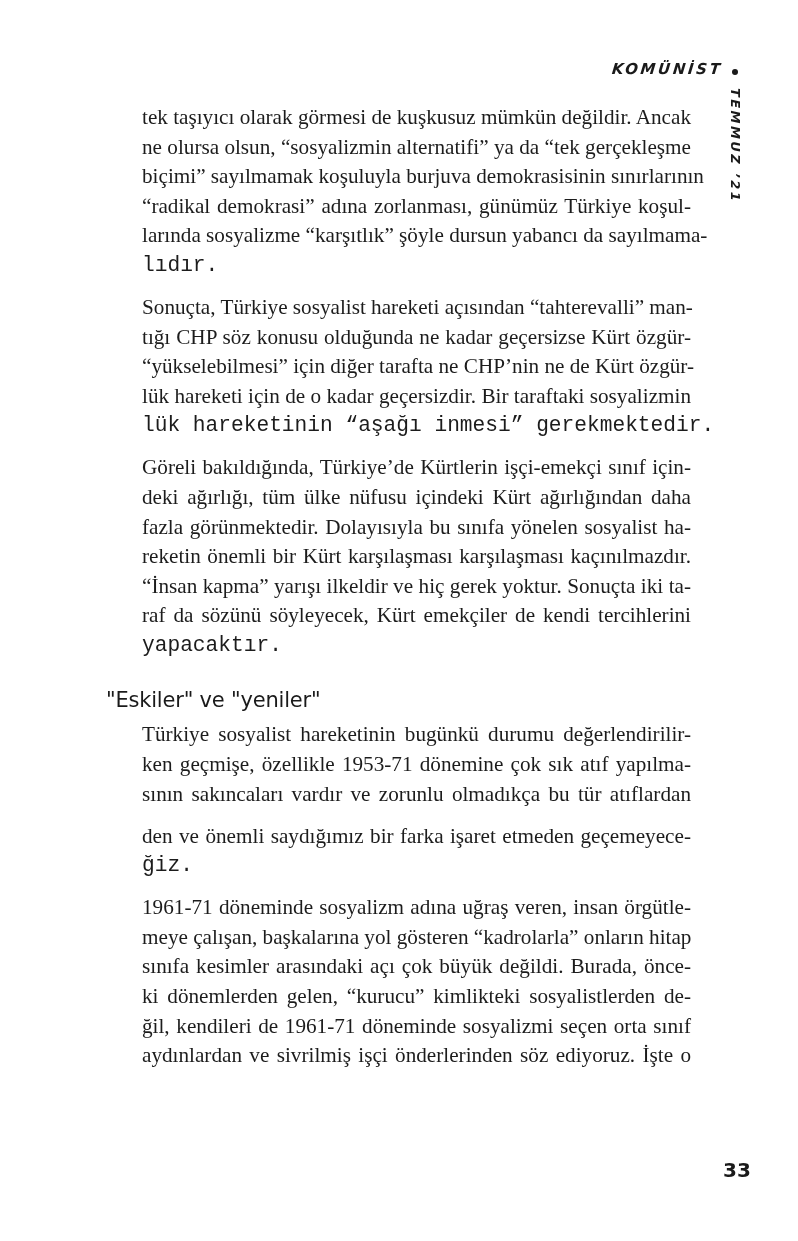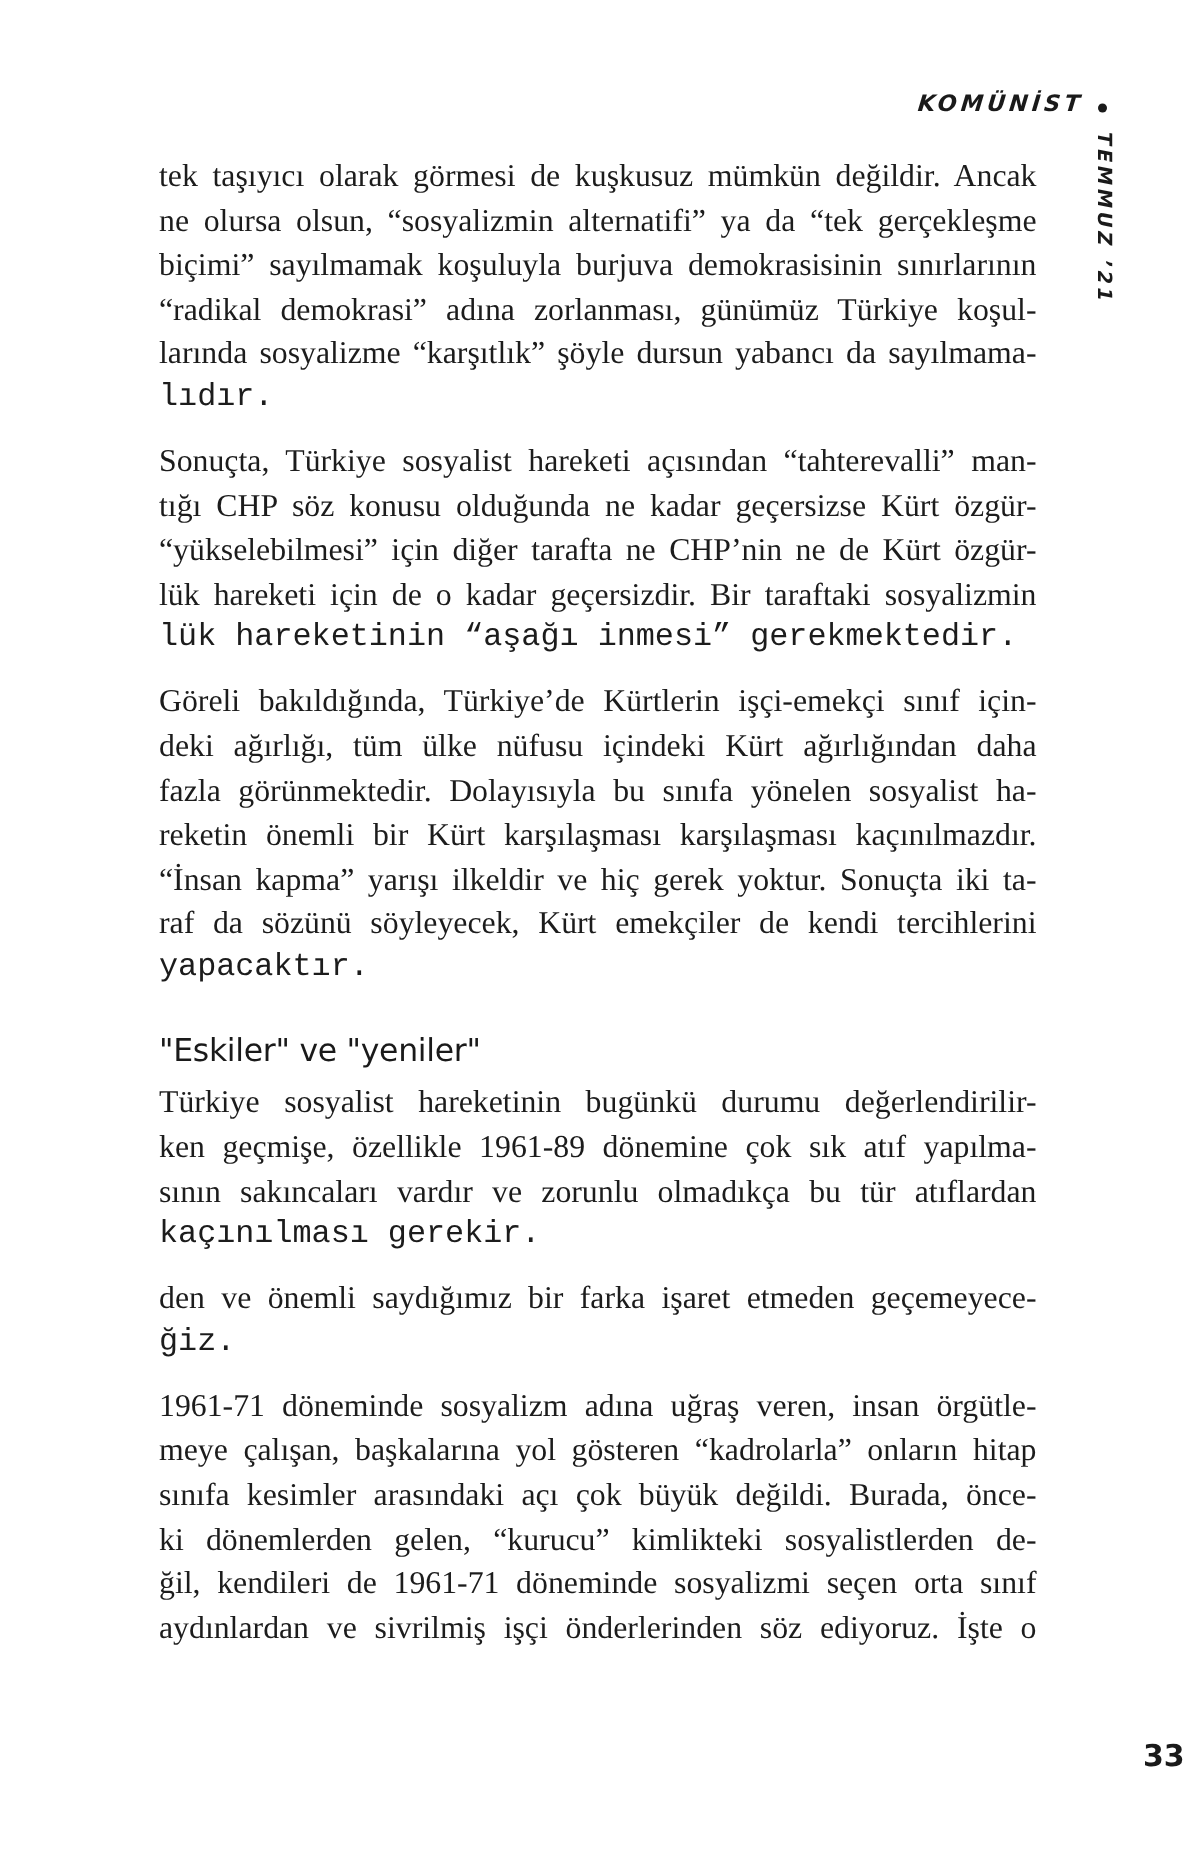--- a/index.html
+++ b/index.html
@@ -64,38 +64,39 @@
     margin: 0 0 12.4px 0;
     text-align: justify;
     text-align-last: left;
   }
   .line {
     display: block;
     text-align: justify;
     text-align-last: justify;
     white-space: nowrap;
     height: 29.6px;
+    margin-left: 36px;
   }
   .line.last {
     text-align-last: left;
     font-family: Liberation Mono, monospace;
   }
   .section-heading {
     font-family: "DejaVu Sans", sans-serif;
     font-size: 21px;
     font-weight: normal;
     color: #1a1a1a;
     margin: 26px 0 6px 0;
     line-height: 28px;
     letter-spacing: -0.2px;
   }
   .page-number {
     position: absolute;
     top: 1158px;
-    left: 762px;
+    left: 723px;
     font-family: "DejaVu Sans", sans-serif;
     font-weight: bold;
     font-size: 20px;
     color: #1a1a1a;
   }
 </style>
 </head>
 <body>
 
 <div class="running-head">KOMÜNİST</div>
@@ -128,23 +129,22 @@
     <span class="line">reketin önemli bir Kürt karşılaşması karşılaşması kaçınılmazdır.</span>
     <span class="line">“İnsan kapma” yarışı ilkeldir ve hiç gerek yoktur. Sonuçta iki ta-</span>
     <span class="line">raf da sözünü söyleyecek, Kürt emekçiler de kendi tercihlerini</span>
     <span class="line last">yapacaktır.</span>
   </div>
 
   <h2 class="section-heading">"Eskiler" ve "yeniler"</h2>
 
   <div class="para">
     <span class="line">Türkiye sosyalist hareketinin bugünkü durumu değerlendirilir-</span>
-    <span class="line">ken geçmişe, özellikle 1961-89 dönemine çok sık atıf yapılma-</span>
+    <span class="line">ken geçmişe, özellikle 1953-71 dönemine çok sık atıf yapılma-</span>
     <span class="line">sının sakıncaları vardır ve zorunlu olmadıkça bu tür atıflardan</span>
-    <span class="line last">kaçınılması gerekir.</span>
   </div>
 
   <div class="para">
     <span class="line">den ve önemli saydığımız bir farka işaret etmeden geçemeyece-</span>
     <span class="line last">ğiz.</span>
   </div>
 
   <div class="para">
     <span class="line">1961-71 döneminde sosyalizm adına uğraş veren, insan örgütle-</span>
     <span class="line">meye çalışan, başkalarına yol gösteren “kadrolarla” onların hitap</span>

